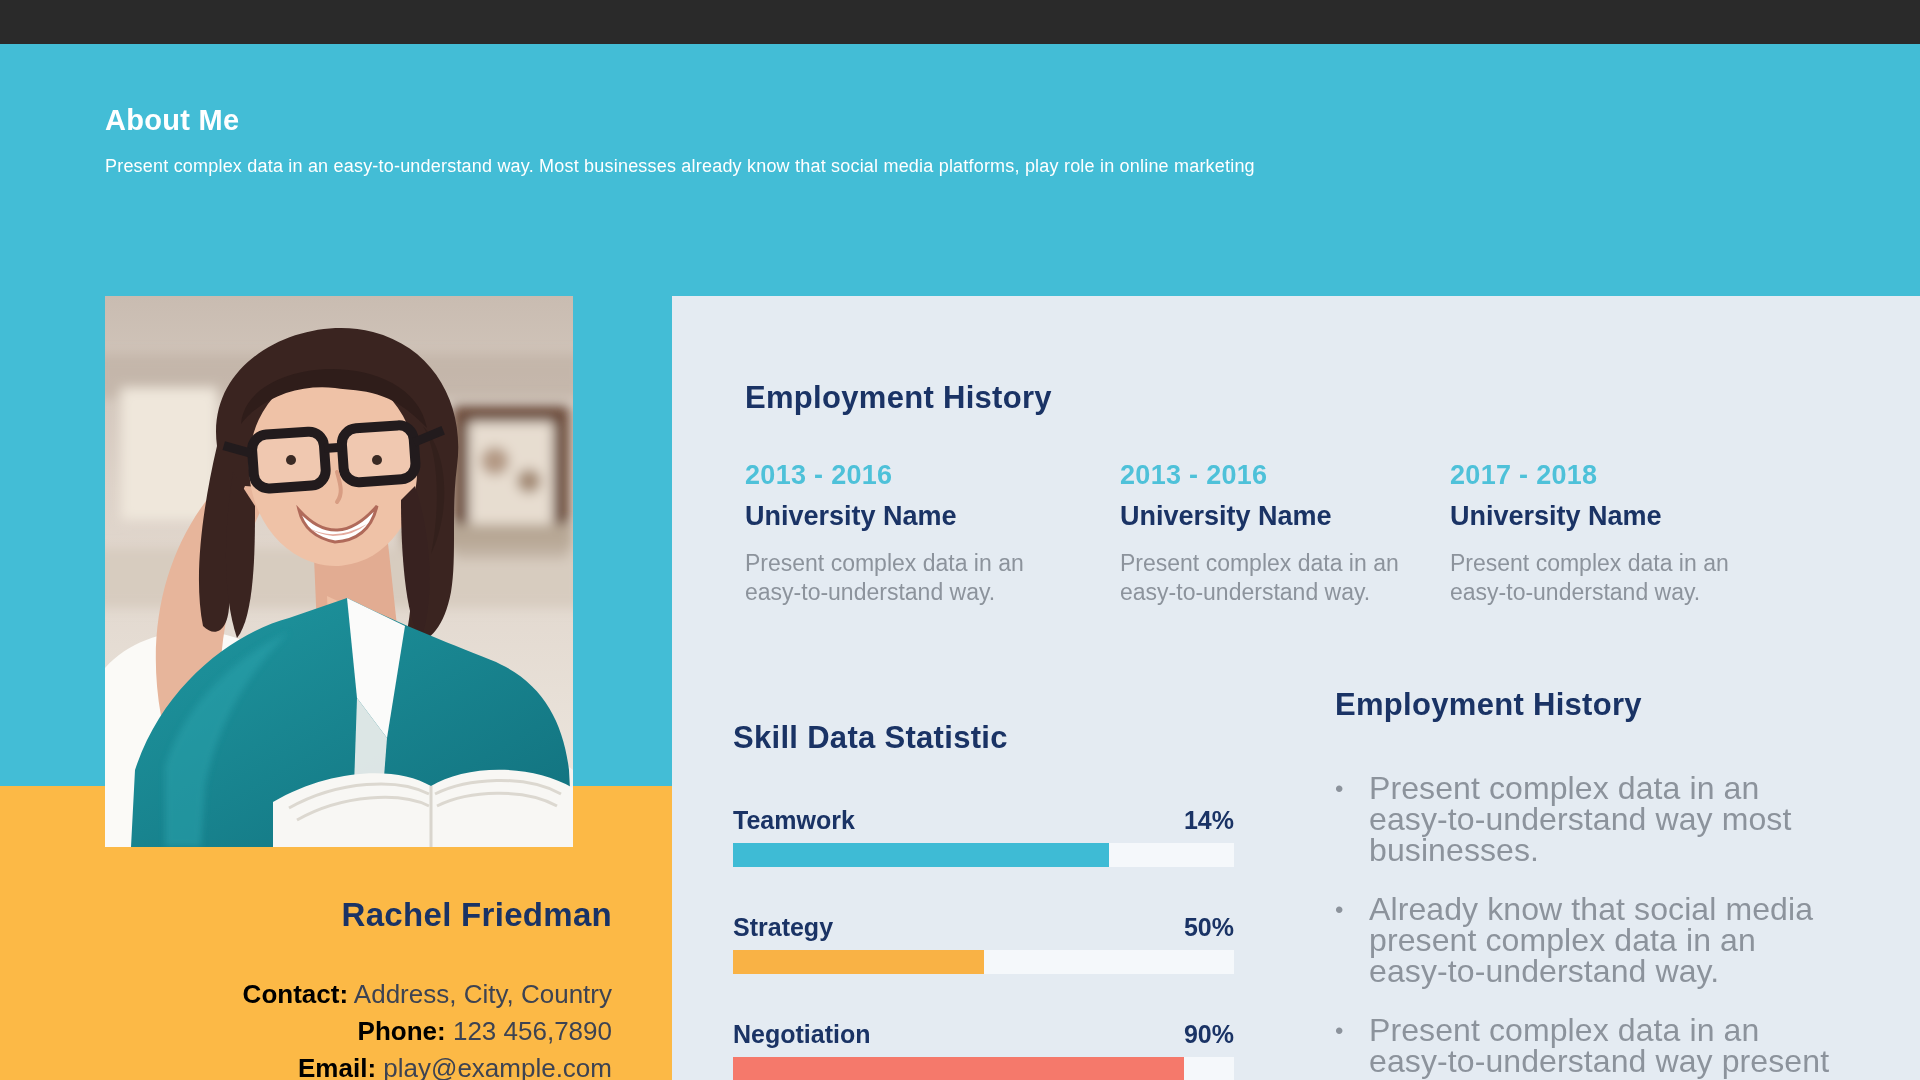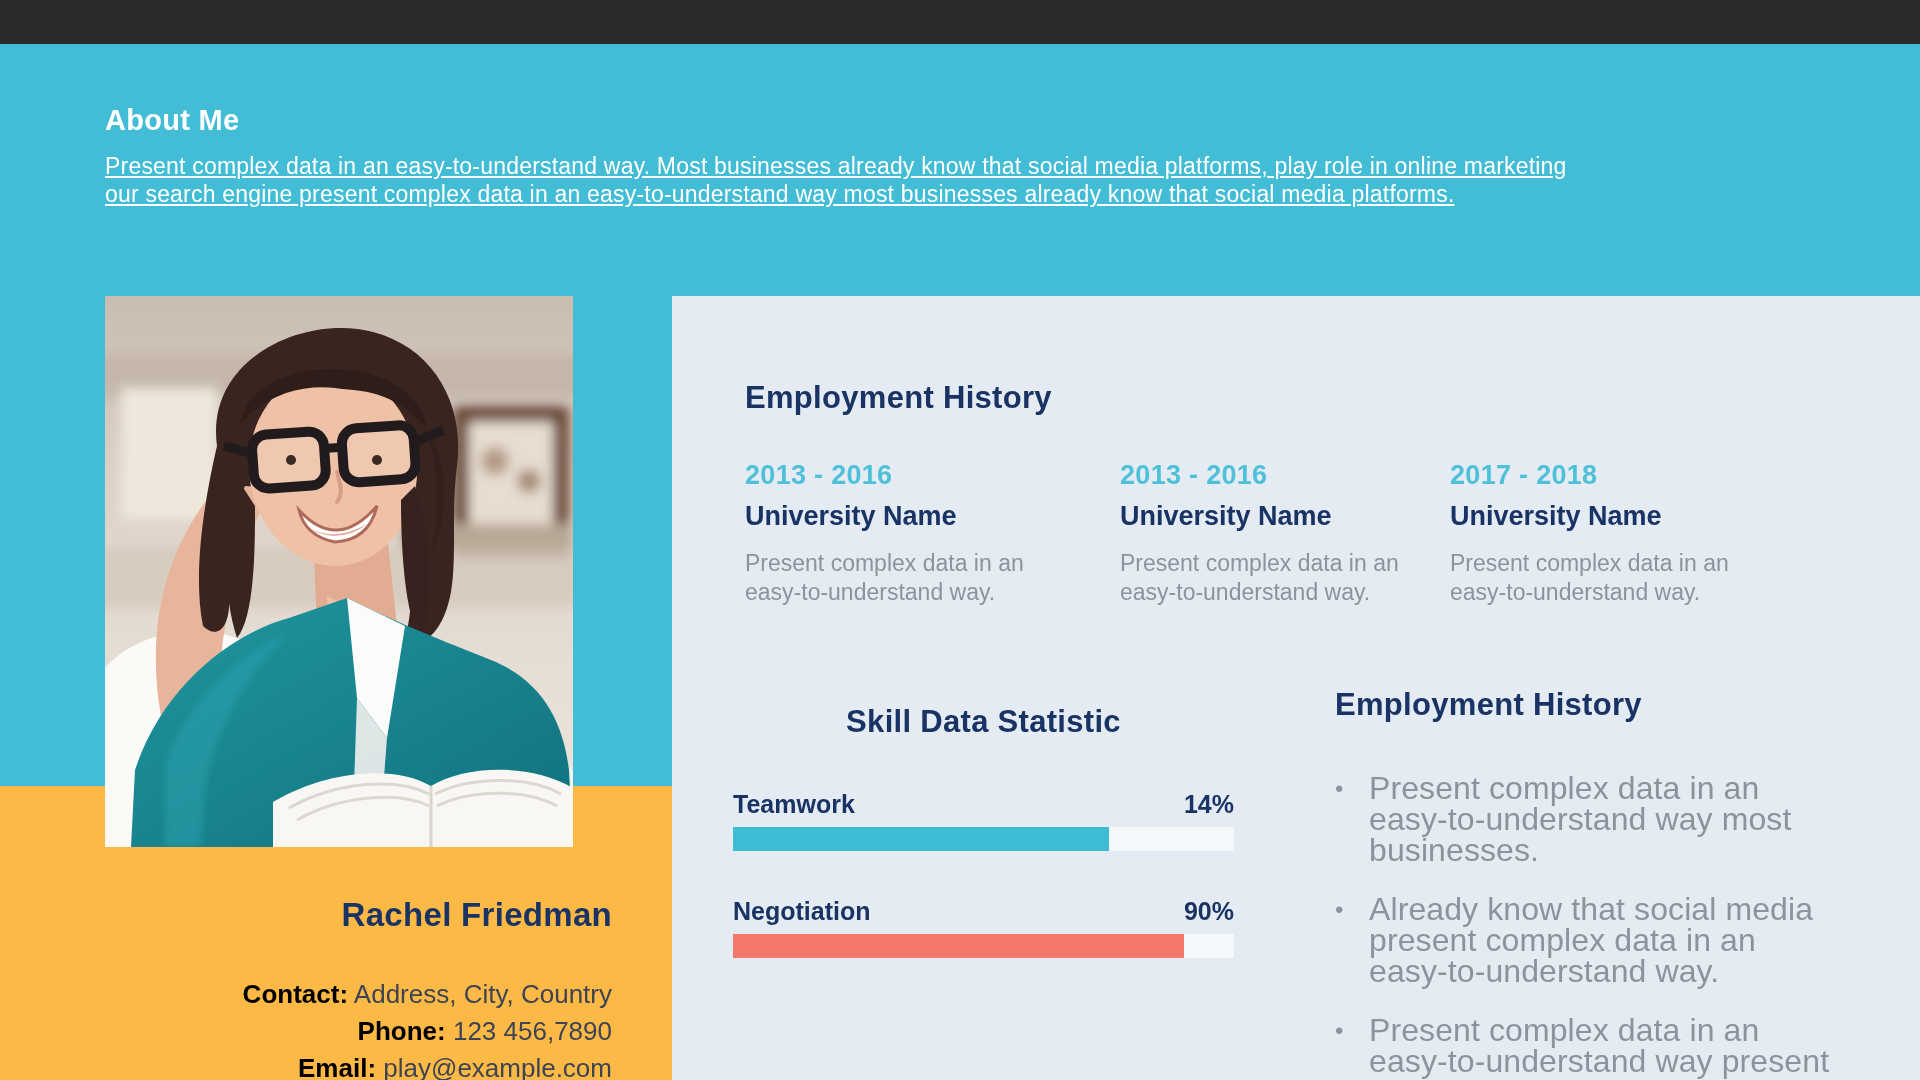--- a/index.html
+++ b/index.html
@@ -8,42 +8,42 @@
     background:#43BDD6;
     font-family:"Liberation Sans","DejaVu Sans",sans-serif;
     margin-top:44px;
   }
   
   .orange-block{position:absolute;left:0;top:742px;width:672px;height:338px;background:#FCB946;}
   .content-panel{position:absolute;left:672px;top:252px;width:1248px;height:828px;background:#E4EBF2;}
   
   .about{position:absolute;left:105px;top:60px;width:1700px;color:#ffffff;}
   .about h1{margin:0 0 16px 0;font-size:29px;line-height:32px;font-weight:bold;letter-spacing:.3px;}
-  .about .para-line{font-size:23px;line-height:28px;letter-spacing:.2px;text-decoration:underline;}
+  .about .para-line{font-size:18px;line-height:28px;letter-spacing:.2px;}
   
   .photo{position:absolute;left:105px;top:252px;width:468px;height:551px;}
   .photo svg{display:block;width:100%;height:100%;}
   
   .identity{position:absolute;left:60px;top:852px;width:552px;text-align:right;color:#1A3365;}
   .identity .name{font-size:33px;font-weight:bold;line-height:38px;margin-bottom:42px;letter-spacing:.3px;}
   .contact-line{font-size:26px;line-height:37px;color:#3D4352;}
   .contact-line b{color:#000000;font-weight:bold;}
   
   .emp-main{position:absolute;left:745px;top:336px;width:1130px;}
   .section-title{margin:0;font-size:31px;line-height:36px;font-weight:bold;color:#1A3365;letter-spacing:.3px;}
   .emp-cols{position:relative;margin-top:44px;height:230px;}
   .emp-col{position:absolute;top:0;width:330px;}
   .emp-col.c0{left:0;}
   .emp-col.c1{left:375px;}
   .emp-col.c2{left:705px;}
   .entry-period{font-size:27px;font-weight:bold;color:#4EC1D9;line-height:30px;margin-bottom:11px;letter-spacing:.3px;}
   .entry-institution{font-size:27px;font-weight:bold;color:#1A3365;line-height:30px;margin-bottom:18px;}
   .entry-desc{font-size:23px;line-height:29px;color:#8C939C;}
   
-  .skills{position:absolute;left:733px;top:660px;width:501px;text-align:center;}
+  .skills{position:absolute;left:733px;top:676px;width:501px;}
   .skill-row{margin-top:46px;}
   .skill-row:first-of-type{margin-top:50px;}
   .skill-head{display:flex;justify-content:space-between;align-items:baseline;}
   .skill-label,.skill-pct{font-size:25px;font-weight:bold;color:#1A3365;line-height:28px;}
   .skill-track{margin-top:9px;height:24px;background:#F5F8FB;}
   .skill-fill{height:100%;}
   
   .emp-notes{position:absolute;left:1335px;top:643px;width:500px;}
   .notes-list{margin-top:50px;}
   .note-item{display:flex;margin-bottom:28px;}
@@ -54,21 +54,20 @@
 <body>
 
 <div class="slide">
 
   <div class="orange-block"></div>
   <div class="content-panel"></div>
 
   <div class="about">
     <h1>About Me</h1>
     <div class="para-line">Present complex data in an easy-to-understand way. Most businesses already know that social media platforms, play role in online marketing</div>
-    <div class="para-line">our search engine present complex data in an easy-to-understand way most businesses already know that social media platforms.</div>
   </div>
 
   <div class="photo">
     <svg viewBox="0 0 468 551" preserveAspectRatio="none">
       <defs>
         <linearGradient id="bgg" x1="0" y1="0" x2="0" y2="1">
           <stop offset="0" stop-color="#c9bcb1"></stop>
           <stop offset="0.35" stop-color="#ddd2c8"></stop>
           <stop offset="1" stop-color="#efe9e1"></stop>
         </linearGradient>
@@ -176,20 +175,29 @@
       <div class="skill-head">
         <span class="skill-label">Teamwork</span>
         <span class="skill-pct">14%</span>
       </div>
       <div class="skill-track">
         <div class="skill-fill" style="width: 75%; background: rgb(62, 187, 213);"></div>
       </div>
     </div>
     <div class="skill-row">
       <div class="skill-head">
+        <span class="skill-label">Strategy</span>
+        <span class="skill-pct">50%</span>
+      </div>
+      <div class="skill-track">
+        <div class="skill-fill" style="width: 50%; background: rgb(249, 178, 69);"></div>
+      </div>
+    </div>
+    <div class="skill-row">
+      <div class="skill-head">
         <span class="skill-label">Negotiation</span>
         <span class="skill-pct">90%</span>
       </div>
       <div class="skill-track">
         <div class="skill-fill" style="width: 90%; background: rgb(245, 121, 107);"></div>
       </div>
     </div>
   </div>
 
   <div class="emp-notes">

